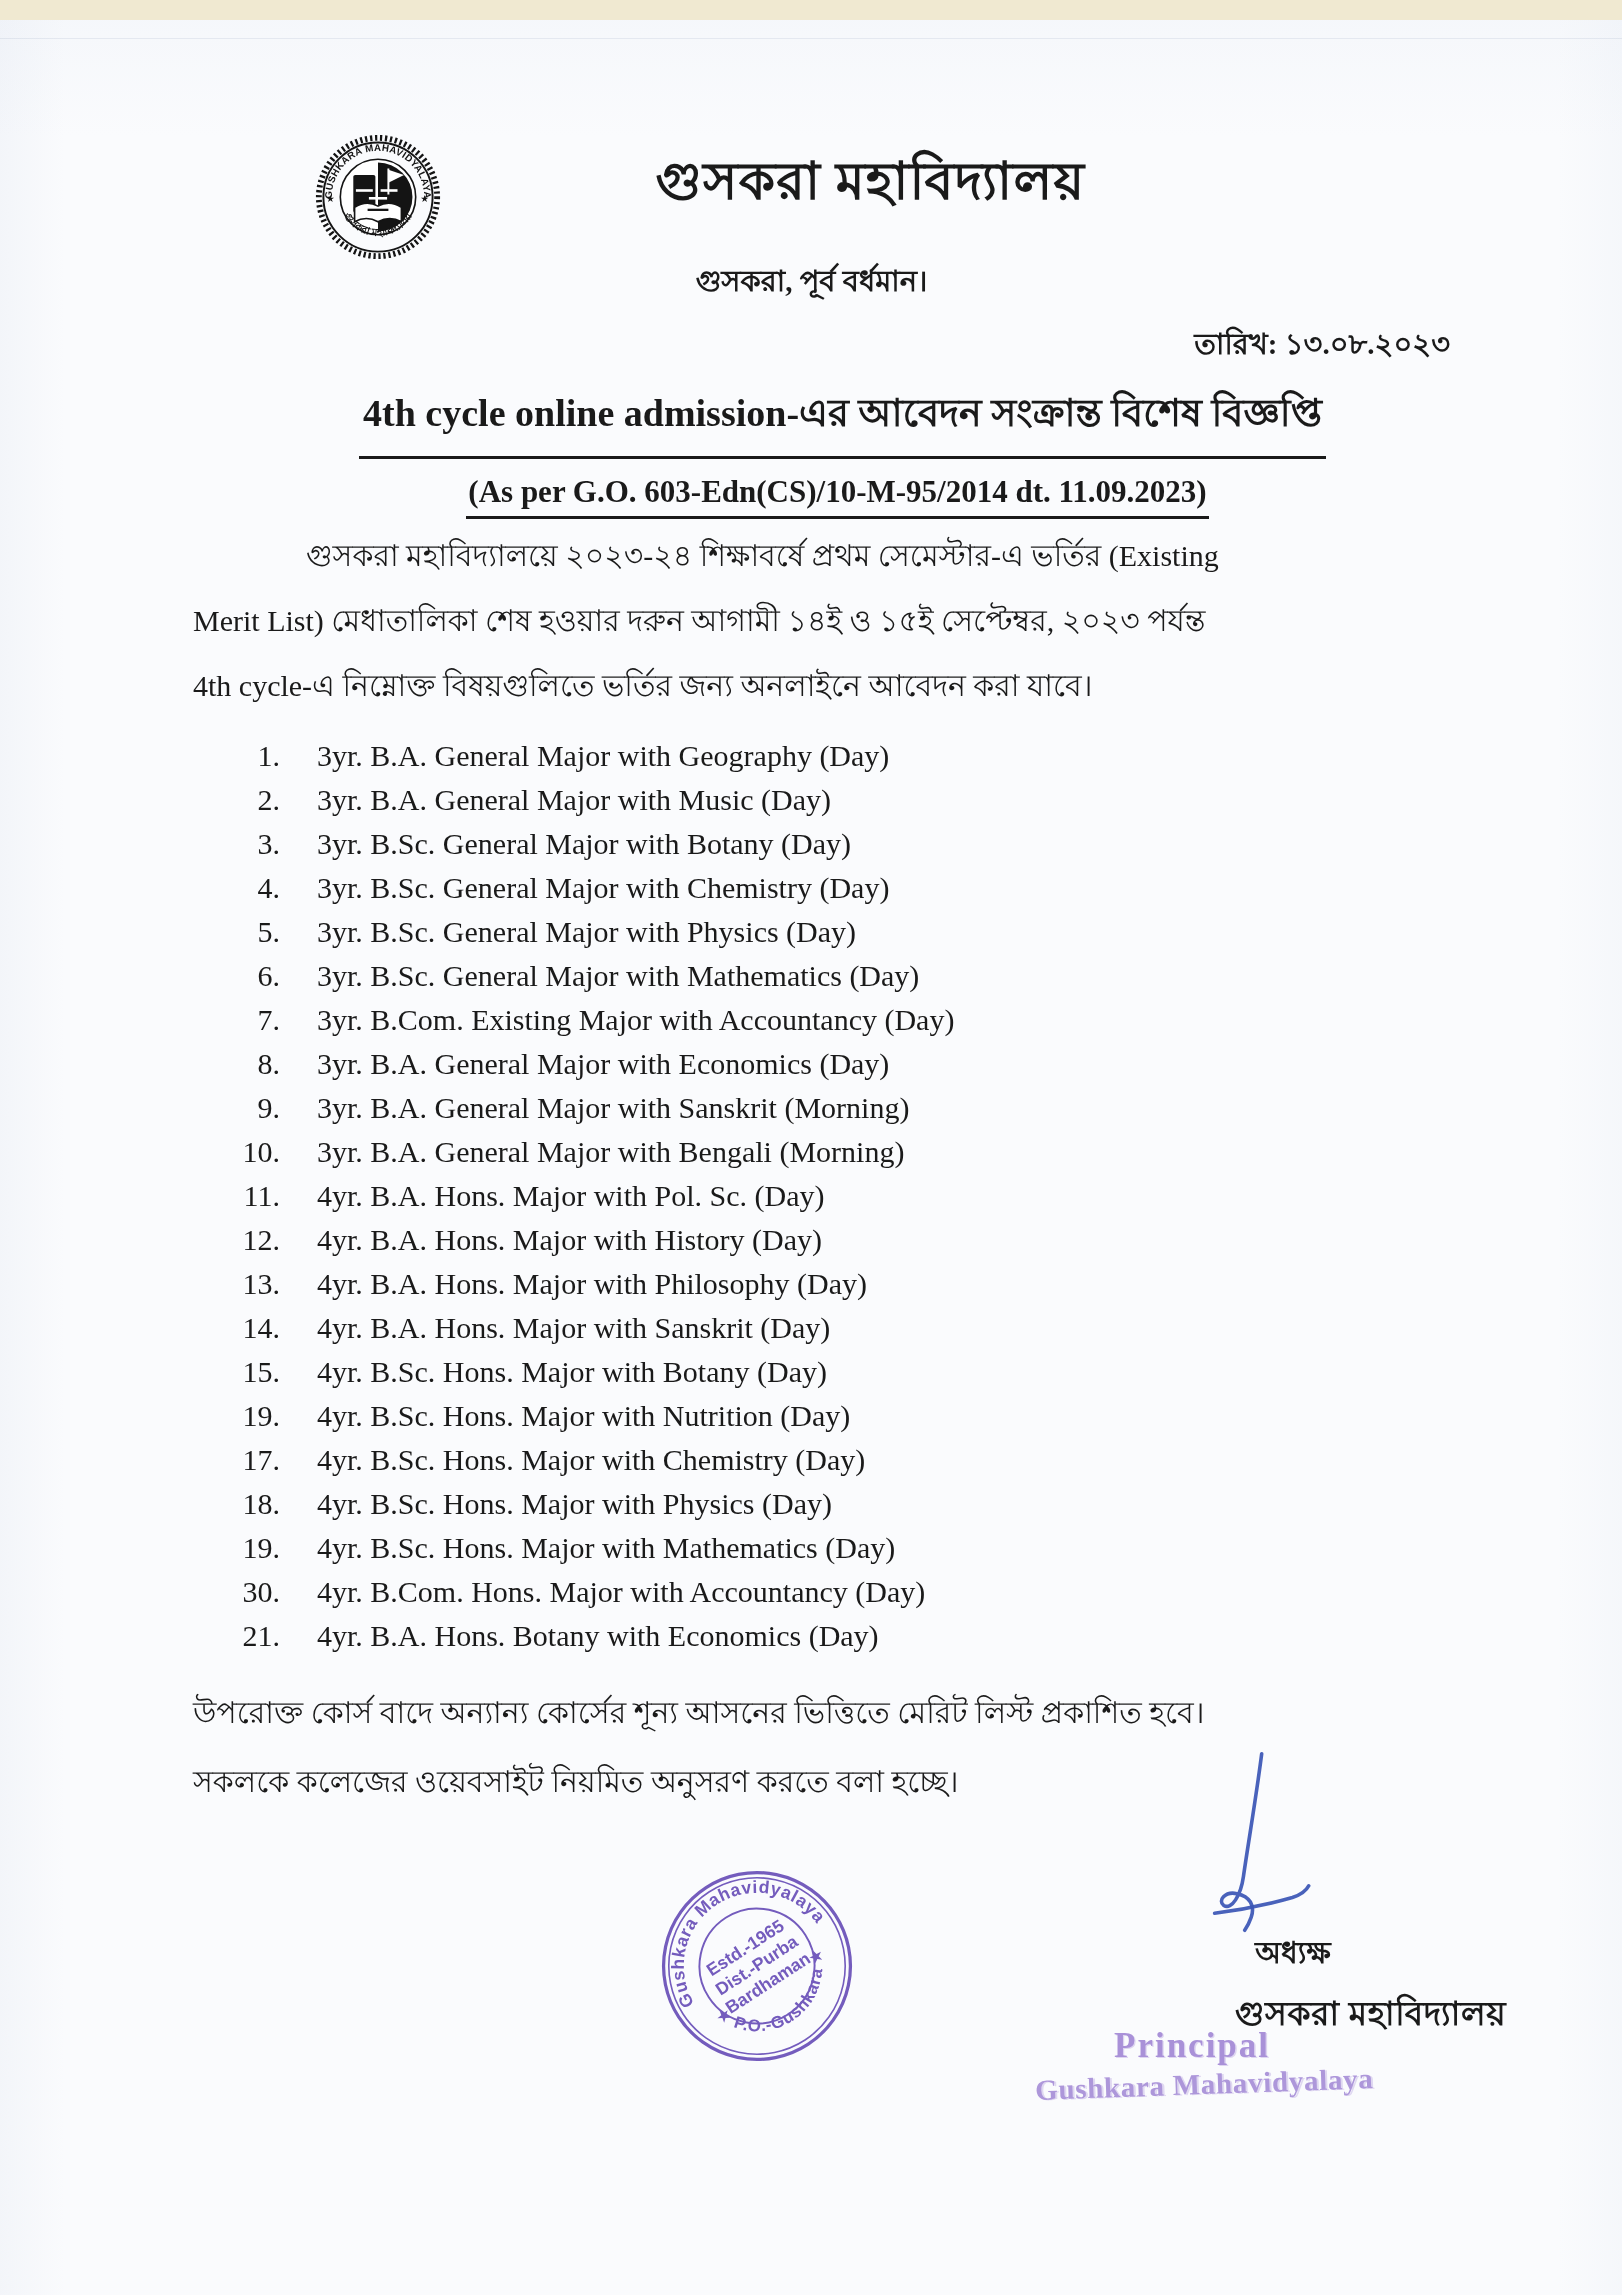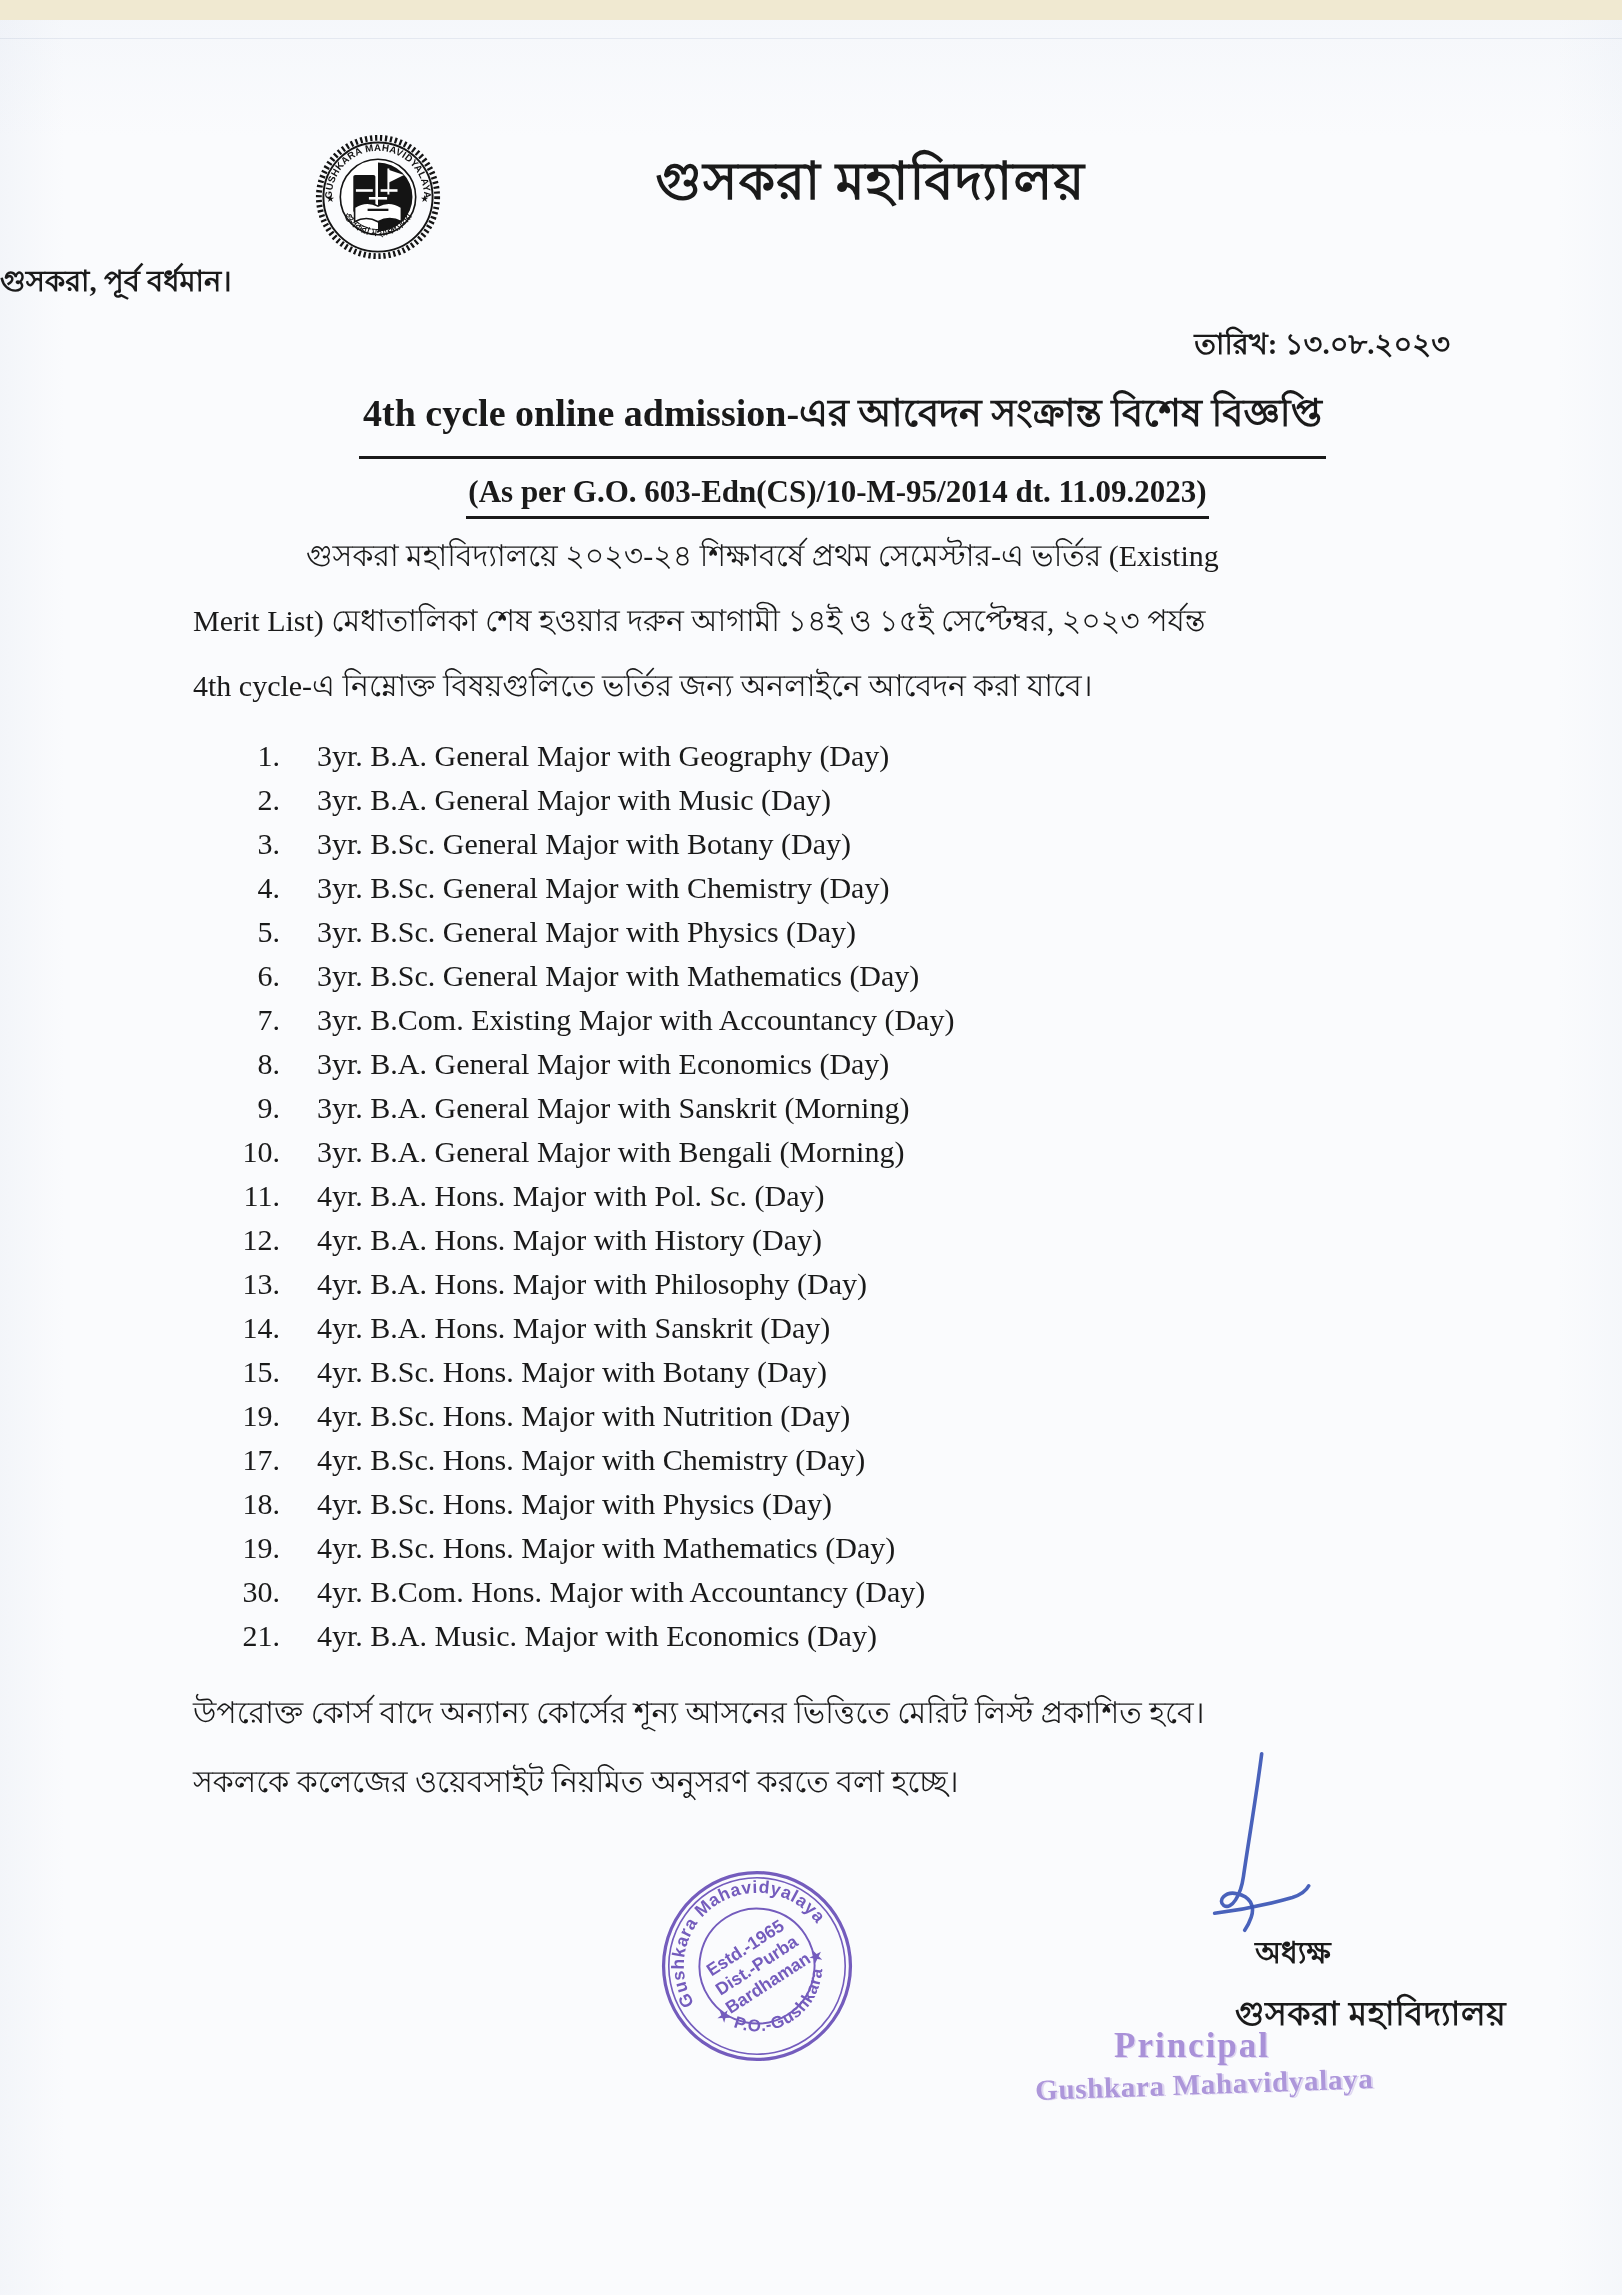--- a/index.html
+++ b/index.html
@@ -35,21 +35,21 @@
   
   .logo{position:absolute;left:313px;top:132px;width:130px;height:130px;}
   .college-name{
     position:absolute;left:0;top:148px;width:1623px;
     text-align:center;font-size:52px;font-weight:bold;line-height:1.3;
     transform:translateX(59px);
     letter-spacing:1.3px;
   }
   .college-location{
     position:absolute;left:0;top:258px;width:1623px;
-    text-align:left;font-size:29px;font-weight:bold;
+    text-align:center;font-size:29px;font-weight:bold;
   }
   .date-line{
     position:absolute;top:321px;right:173px;
     font-size:29px;font-weight:bold;
   }
   .title-wrap{position:absolute;left:0;top:383px;width:1623px;text-align:center;transform:translateX(31px);}
   .notice-title{
     display:inline-block;font-size:38px;font-weight:bold;
     padding:0 3.9px 9.2px 3.9px;border-bottom:3.9px solid var(--ink);
   }
@@ -239,21 +239,21 @@
       <div class="course-row">
         <span class="course-no">19.</span>
         <span class="course-label">4yr. B.Sc. Hons. Major with Mathematics (Day)</span>
       </div>
       <div class="course-row">
         <span class="course-no">30.</span>
         <span class="course-label">4yr. B.Com. Hons. Major with Accountancy (Day)</span>
       </div>
       <div class="course-row">
         <span class="course-no">21.</span>
-        <span class="course-label">4yr. B.A. Music. Major with Economics (Day)</span>
+        <span class="course-label">4yr. B.A. Hons. Botany with Economics (Day)</span>
       </div>
     </div>
 
   <div class="closing">
     <div>উপরোক্ত কোর্স বাদে অন্যান্য কোর্সের শূন্য আসনের ভিত্তিতে মেরিট লিস্ট প্রকাশিত হবে।</div>
     <div>সকলকে কলেজের ওয়েবসাইট নিয়মিত অনুসরণ করতে বলা হচ্ছে।</div>
   </div>
 
   <svg class="round-stamp" viewBox="0 0 300 300">
     <defs>

